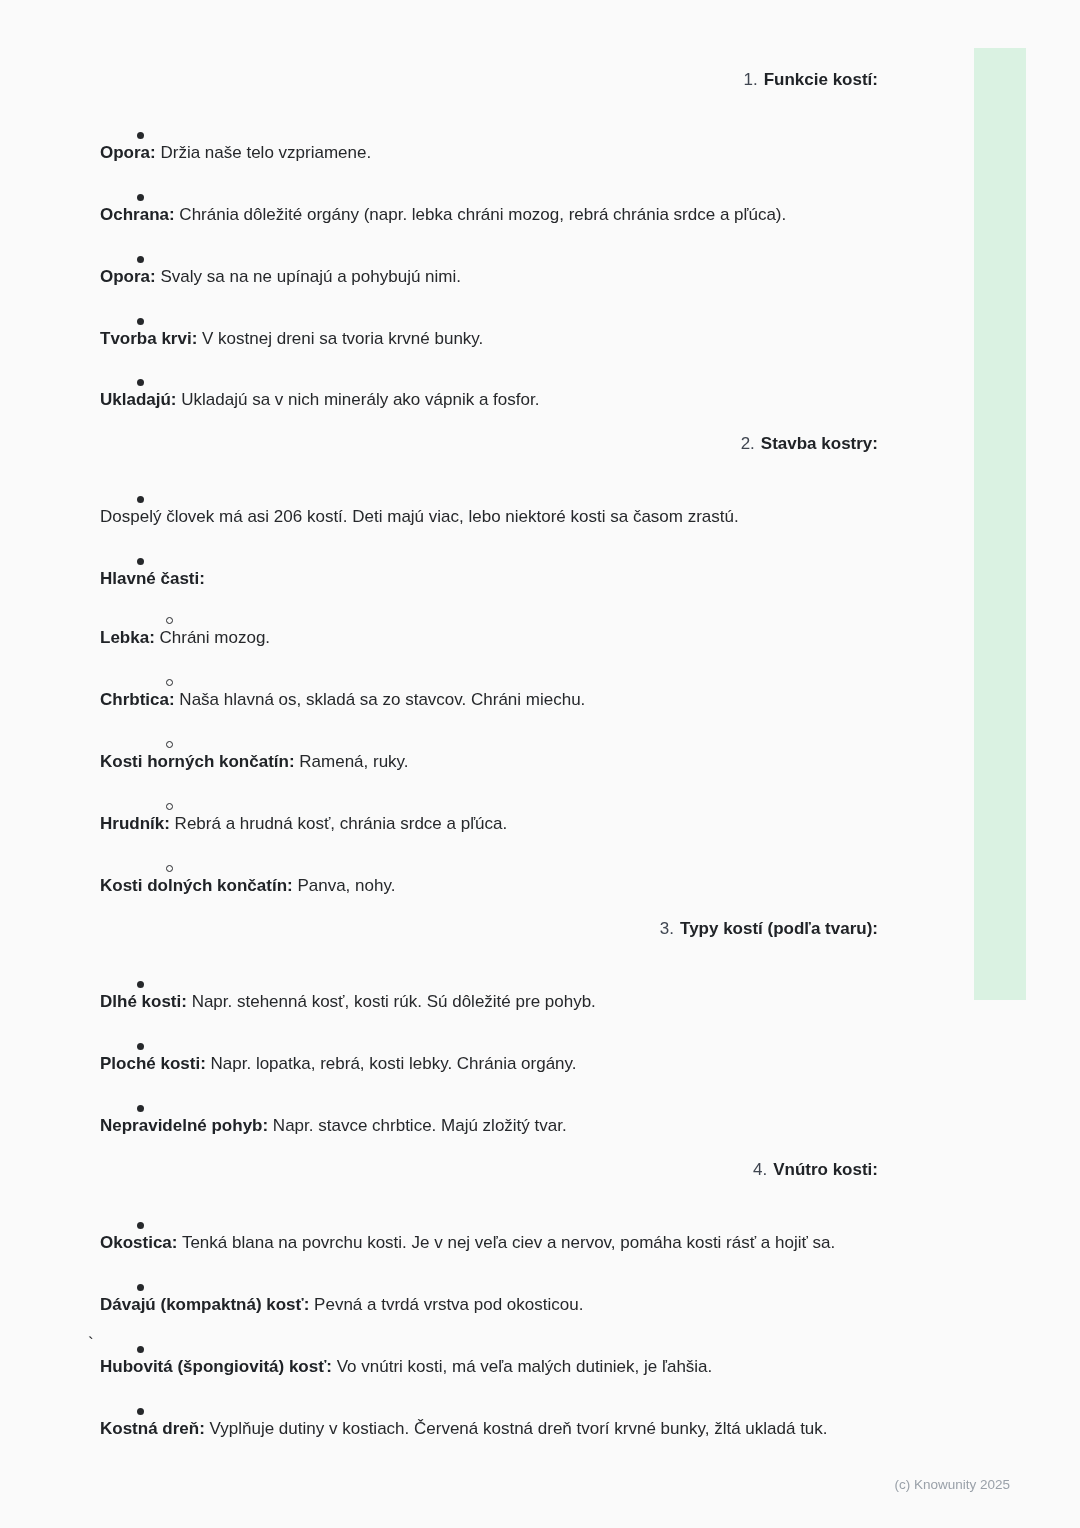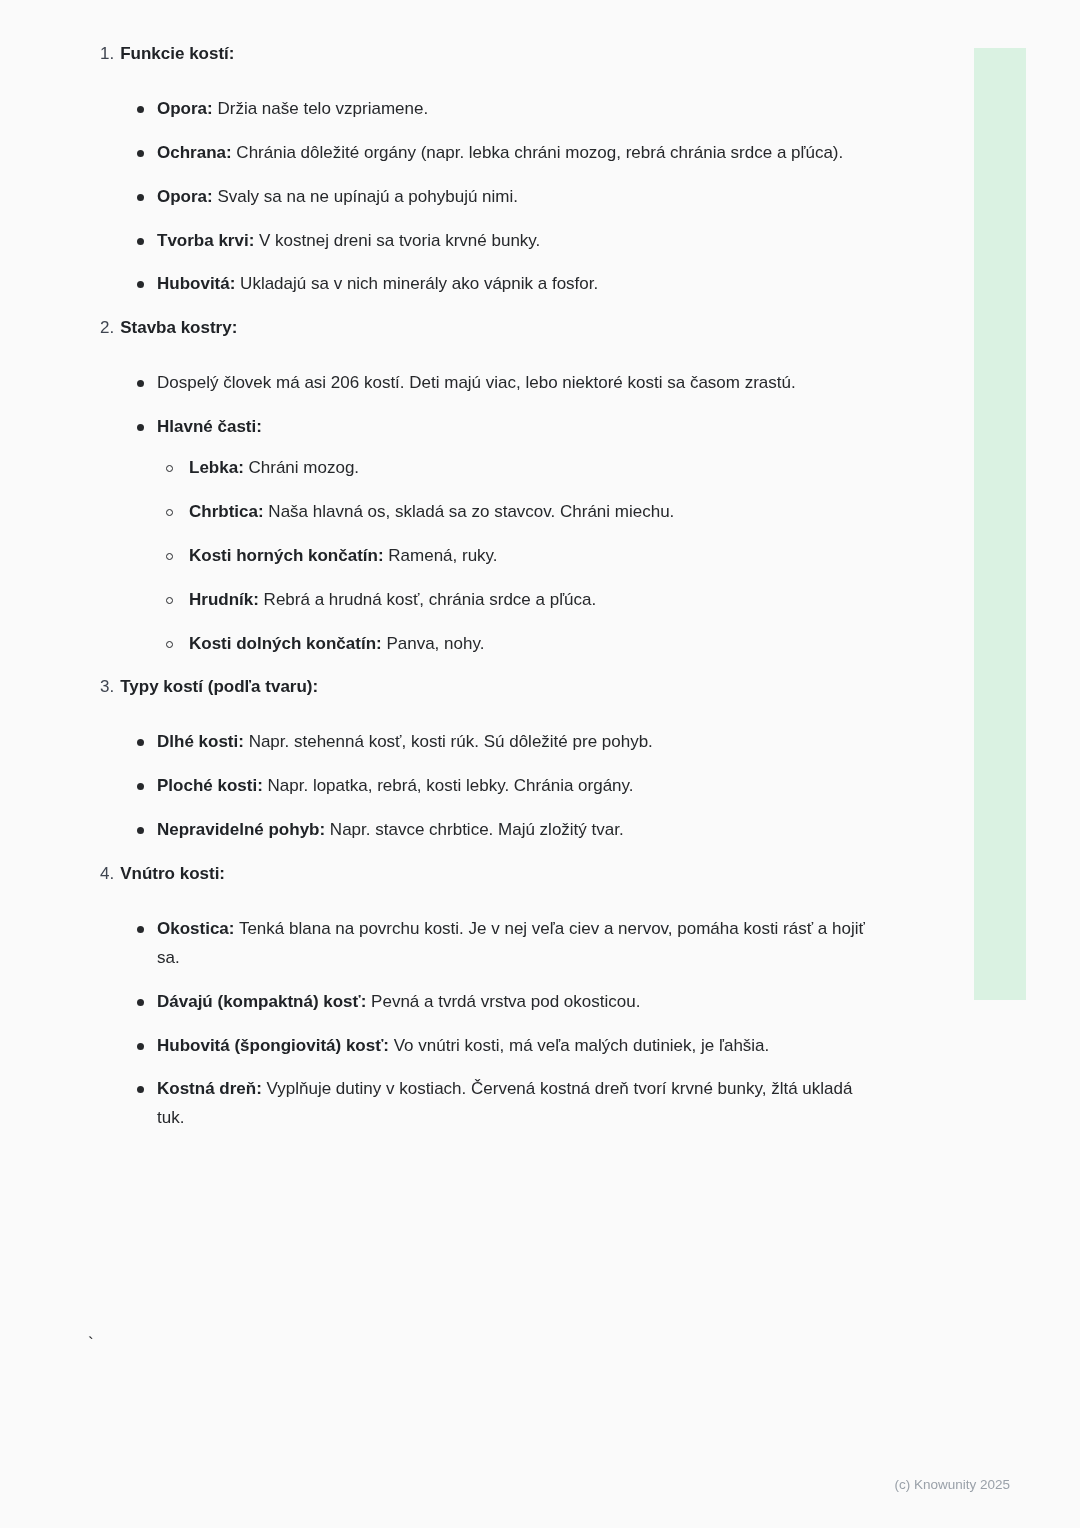--- a/index.html
+++ b/index.html
@@ -17,31 +17,32 @@
     position: absolute;
     left: 974px;
     top: 48px;
     width: 52px;
     height: 952px;
     background: #daf2e2;
   }
   .content {
     position: absolute;
     left: 100px;
-    top: 40px;
+    top: 66px;
     width: 778px;
+    text-align: right;
   }
   .doc-section { margin-bottom: 12px; }
   .section-heading { margin-bottom: 26px; }
   .section-number { color: #3f4550; margin-right: 6px; }
   .section-title { font-weight: bold; color: #202327; }
   ul.bullet-list { list-style: none; }
   li.bullet-item { margin-bottom: 15px; }
   li.bullet-item.has-sub > .item-row { margin-bottom: 12px; }
-  .item-row { display: flex; align-items: flex-start; }
+  .item-row { display: flex; align-items: flex-start; flex-direction: column; }
   .marker {
     flex: none;
     width: 7px;
     height: 7px;
     border-radius: 50%;
     margin-top: 11px;
   }
   .marker.dot {
     background: #26282b;
     margin-left: 37px;
@@ -100,21 +101,21 @@
           </li>
           <li class="bullet-item level-1">
             <div class="item-row">
               <span class="marker dot"></span>
               <span class="item-text"><strong>Tvorba krvi:</strong> V kostnej dreni sa tvoria krvné bunky.</span>
             </div>
           </li>
           <li class="bullet-item level-1">
             <div class="item-row">
               <span class="marker dot"></span>
-              <span class="item-text"><strong>Hubovitá:</strong> Ukladajú sa v nich minerály ako vápnik a fosfor.</span>
+              <span class="item-text"><strong>Ukladajú:</strong> Ukladajú sa v nich minerály ako vápnik a fosfor.</span>
             </div>
           </li>
         </ul>
       </section>
       <section class="doc-section">
         <div class="section-heading"><span class="section-number">2.</span><span class="section-title">Stavba kostry:</span></div>
         <ul class="bullet-list level-1">
           <li class="bullet-item level-1">
             <div class="item-row">
               <span class="marker dot"></span>

